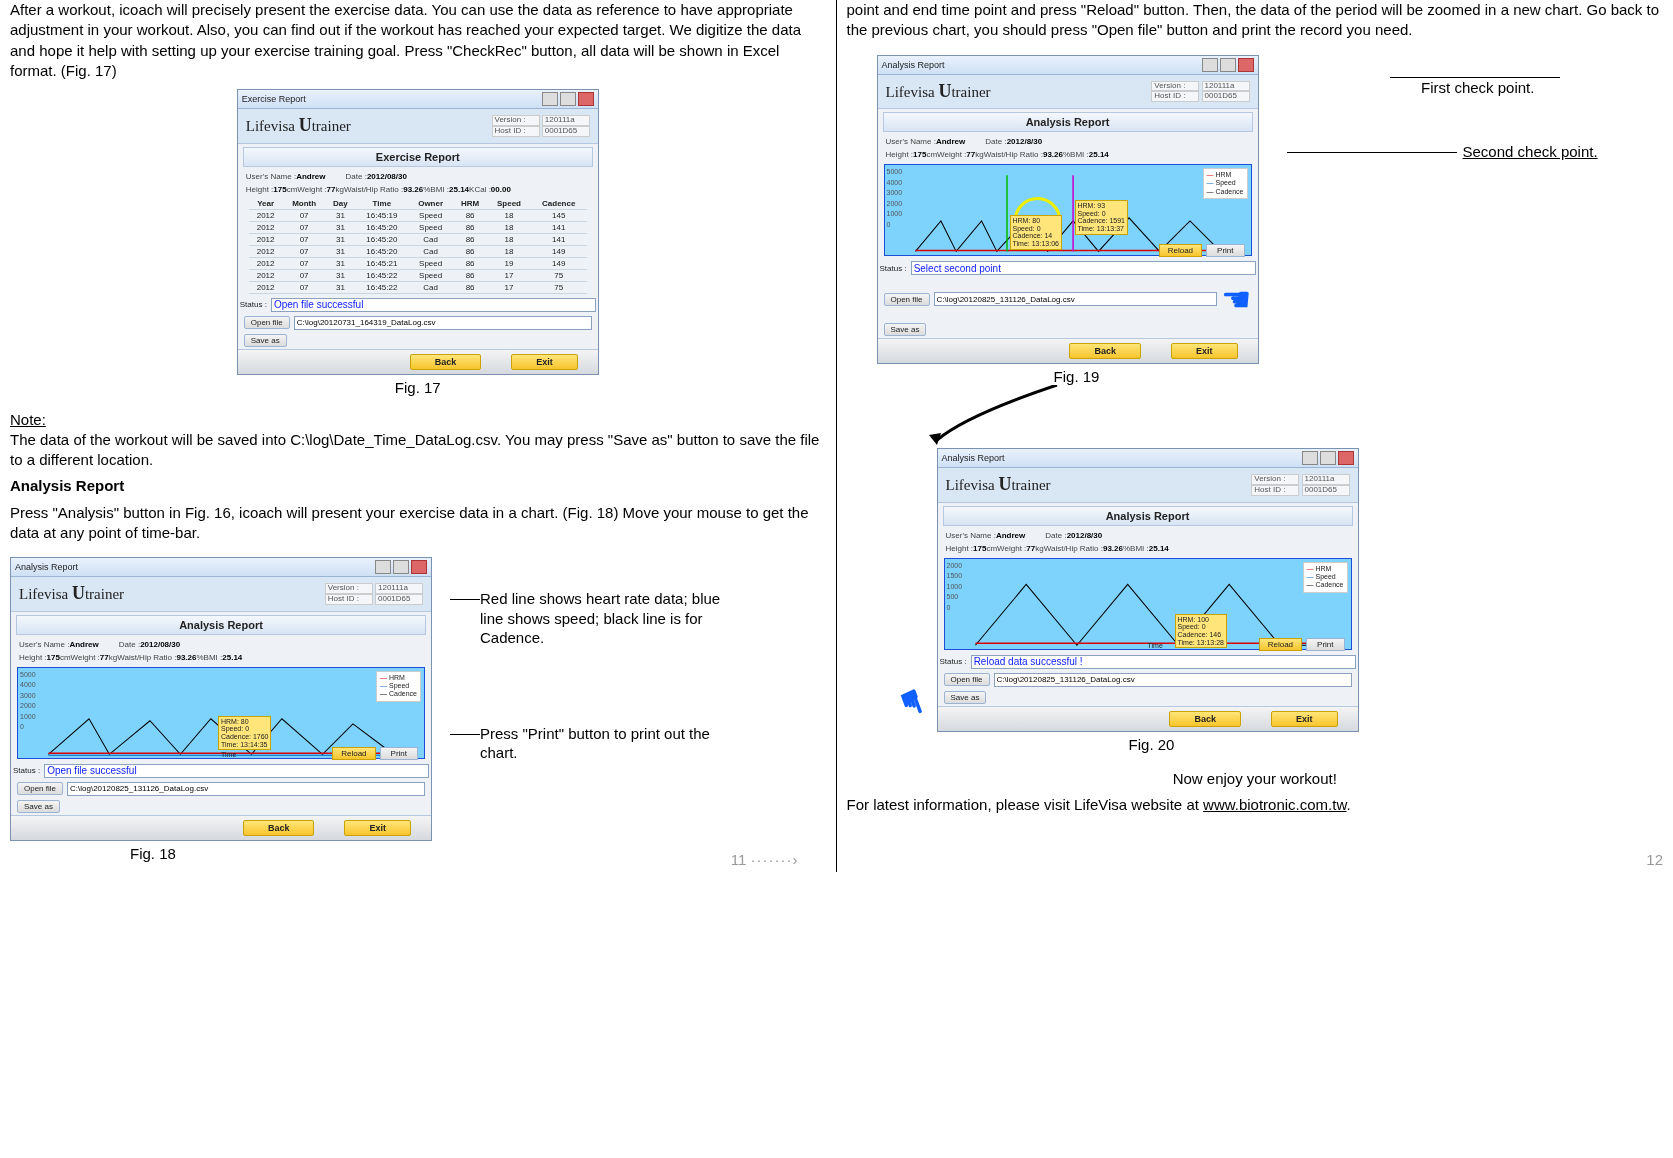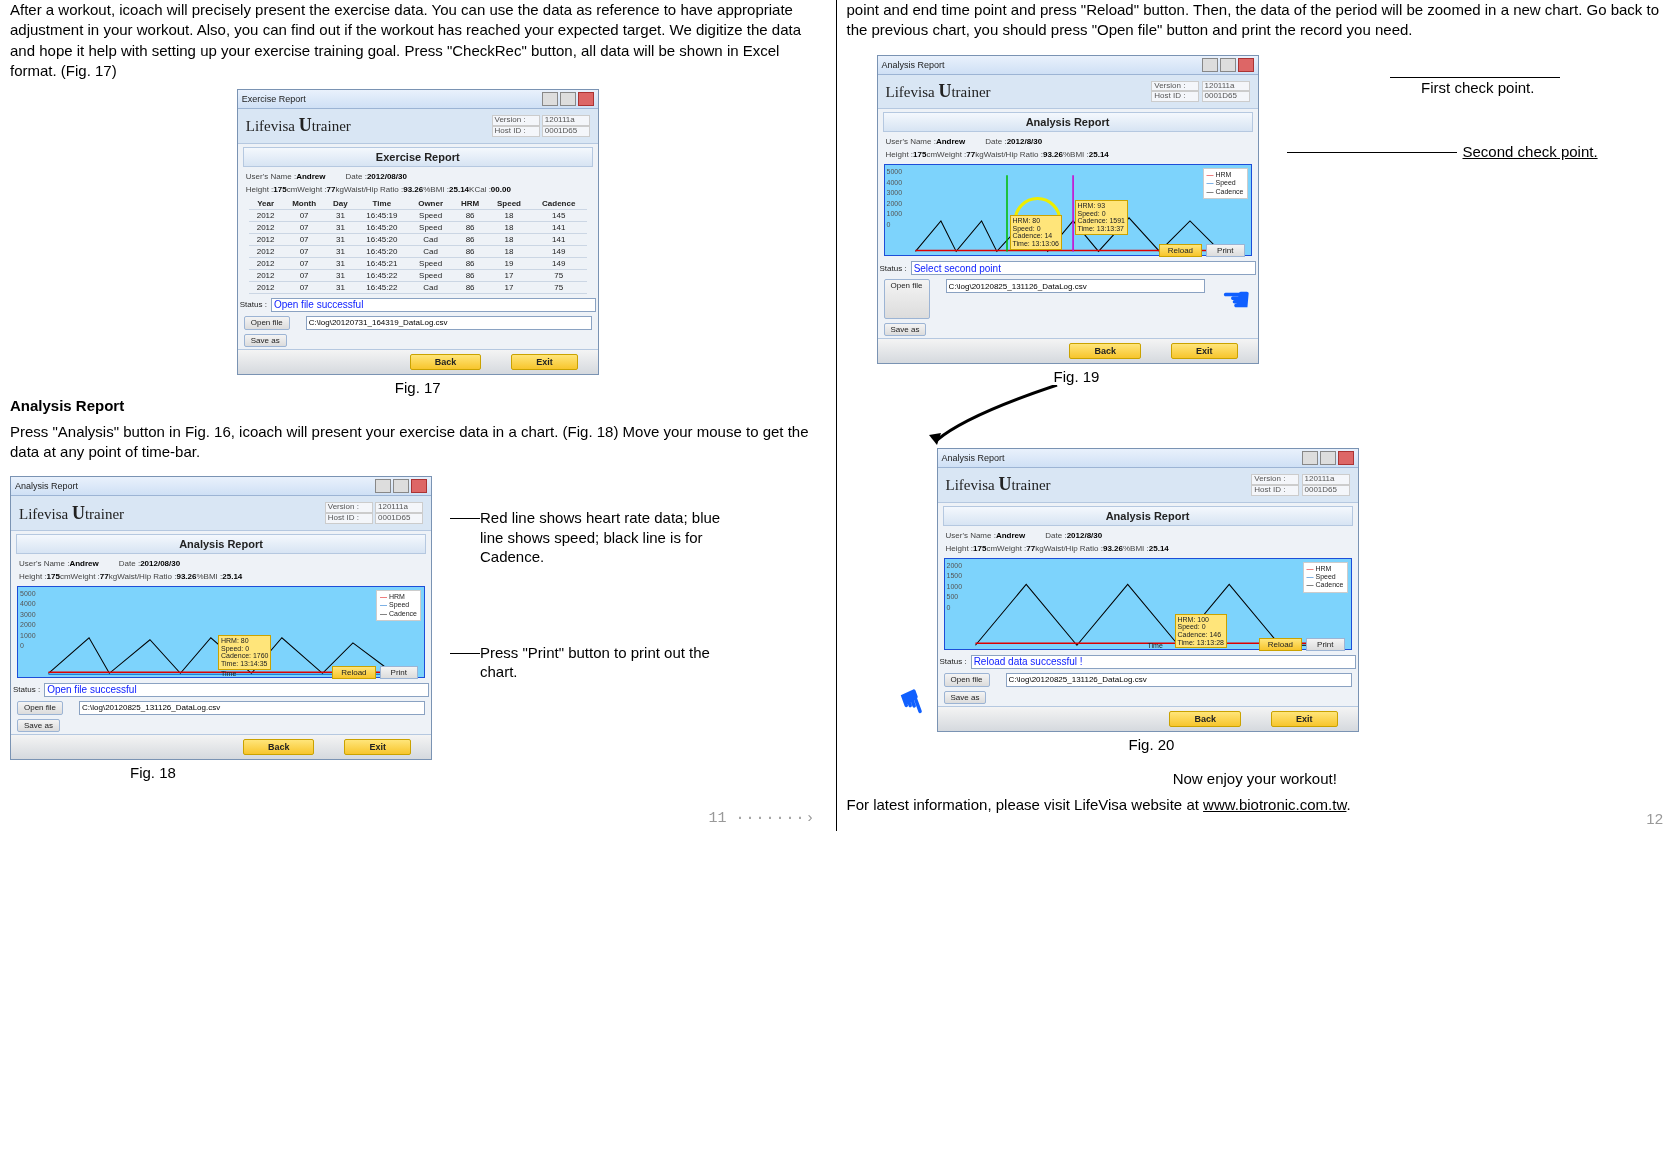--- a/index.html
+++ b/index.html
@@ -15,21 +15,21 @@
     width: 50%;
     padding: 0 10px 10px 10px;
     box-sizing: border-box;
     position: relative;
   }
   .col-left { border-right: 1px solid #000; }
   p { margin: 0 0 6px 0; line-height: 1.35; }
   .bold { font-weight: bold; }
   .fig-caption { text-align: center; margin-top: 4px; font-size: 15px; }
   .page-num { position: absolute; bottom: 4px; color: #999; font-size: 15px; }
-  .page-left  { right: 20px; font-family: Liberation Mono, monospace; }
+  .page-left  { right: 37px; }
   .page-right { right: 10px; }
   .arrow-dots { letter-spacing: 1px; }
 
   
   .win {
     border: 1px solid #7a93b3; background: #eef2f7; font-size: 9px;
     color: #222; width: 360px; margin: 8px auto 2px auto;
   }
   .win .titlebar {
     display: flex; justify-content: space-between; align-items: center;
@@ -53,21 +53,21 @@
     text-align:center;font-weight:bold;font-size:11px;
     background:linear-gradient(#f4f8fd,#d7e4f3);padding:3px;border:1px solid #b5c8e0;margin:3px 5px;
   }
   .inforow{display:flex;gap:0;padding:2px 8px;font-size:8px;flex-wrap:wrap;color:#444;}
   .inforow b{color:#000;}
   .tbl{width:94%;margin:2px auto;border-collapse:collapse;font-size:8px;}
   .tbl th,.tbl td{border-bottom:1px solid #cbd6e4;padding:1px 3px;text-align:center;}
   .tbl th{font-weight:bold;}
   .statusrow{display:flex;align-items:center;gap:4px;padding:2px 2px;font-size:8px;}
   .statusrow input{font-size:10px;height:12px;flex:1;color:#12f;border:1px solid #8aa2c2;background:#fff;padding:0 2px;}
-  .btnrow{display:flex;gap:16px;padding:2px 6px;font-size:8px;}
+  .btnrow{display:flex;gap:4px;padding:2px 6px;font-size:8px;align-items:center;}
   .minibtn{
     border:1px solid #9cb4d4;background:linear-gradient(#f4f4f4,#dcdcdc);
     padding:1px 6px;font-size:8px;border-radius:2px;
   }
   .footer-btns{
     display:flex;justify-content:flex-end;gap:30px;padding:4px 20px;
     background:linear-gradient(#f4f4f4,#d5d9de);border-top:1px solid #b5c8e0;
   }
   .footbtn{
     border:1px solid #caa200;background:linear-gradient(#ffe57a,#f7c52c);
@@ -246,20 +246,24 @@
     <div class="btnrow">
       <span class="minibtn">Save as</span>
     </div>
     <div class="footer-btns">
       <span class="footbtn">Back</span>
       <span class="footbtn">Exit</span>
     </div>
   </div>
   <div class="fig-caption">Fig. 17</div>
 
+  <p style="margin-top:14px;">
+    <span style="text-decoration:underline;">Note:</span><br>
+    <span>The data of the workout will be saved into C:\log\Date_Time_DataLog.csv.  You may press "Save as" button to save the file to a different location.</span>
+  </p>
 
   <p class="bold">Analysis Report</p>
   <p>Press "Analysis" button in Fig. 16, icoach will present your exercise data in a chart.  (Fig. 18)  Move your mouse to get the data at any point of time-bar.</p>
 
   <div class="annot-row">
     <div style="width:430px;">
       <div class="win" style="margin-left:0;width:420px;">
         <div class="titlebar">
           <span>Analysis Report</span>
           <span class="x">

